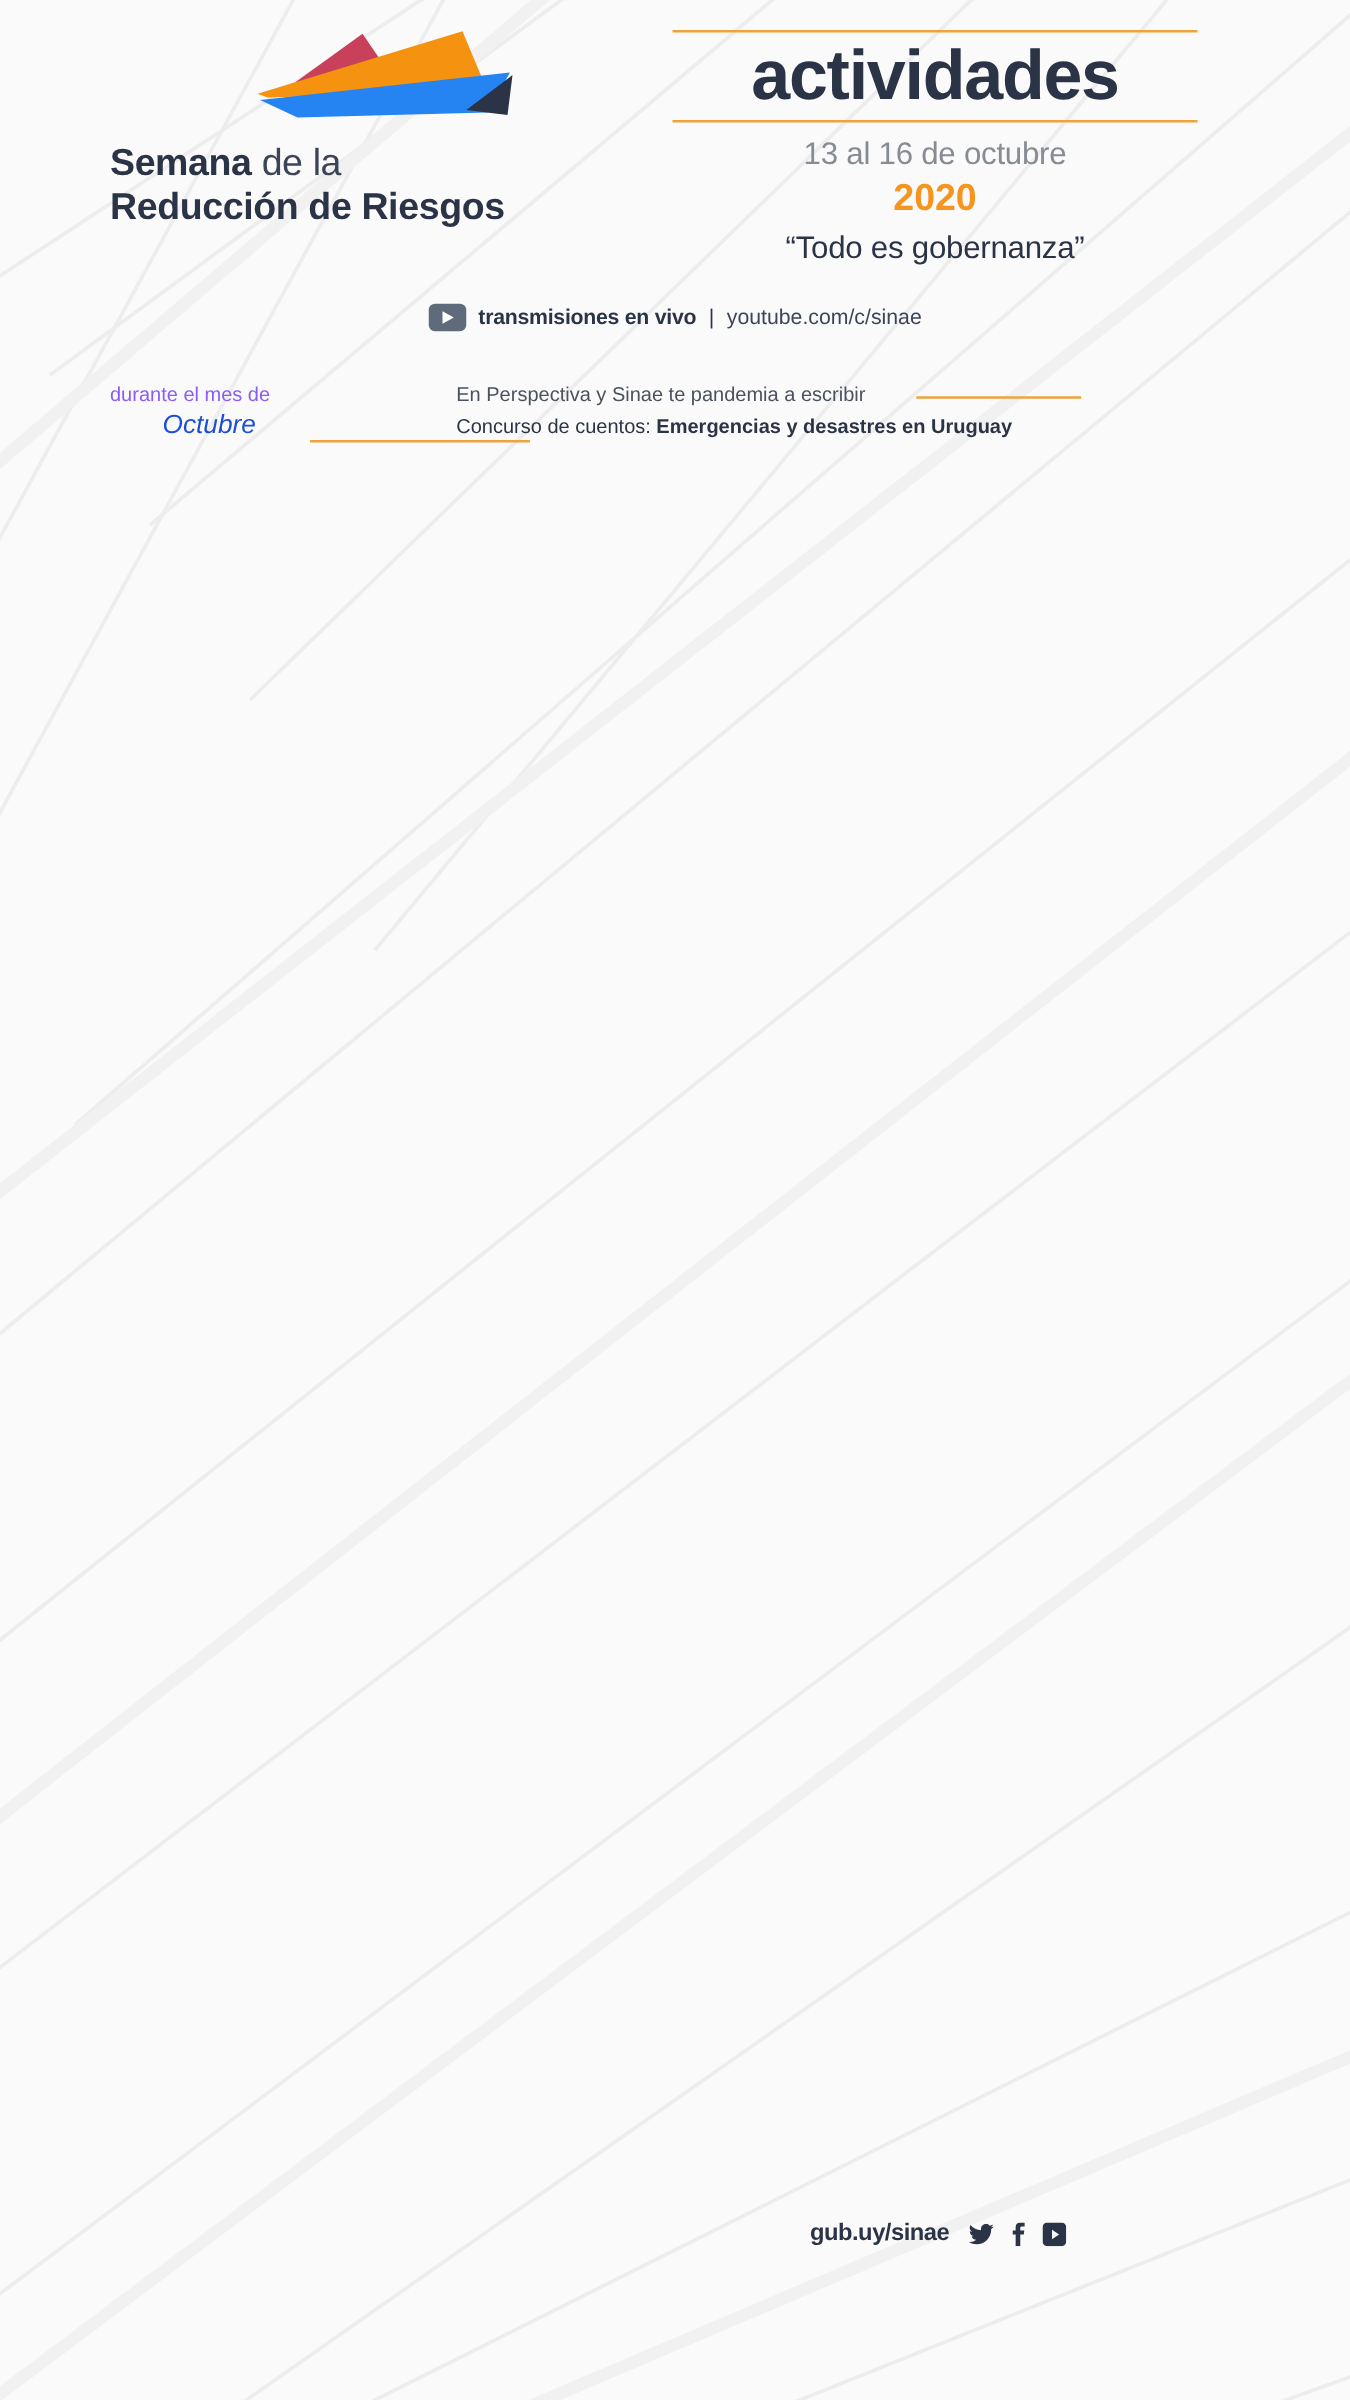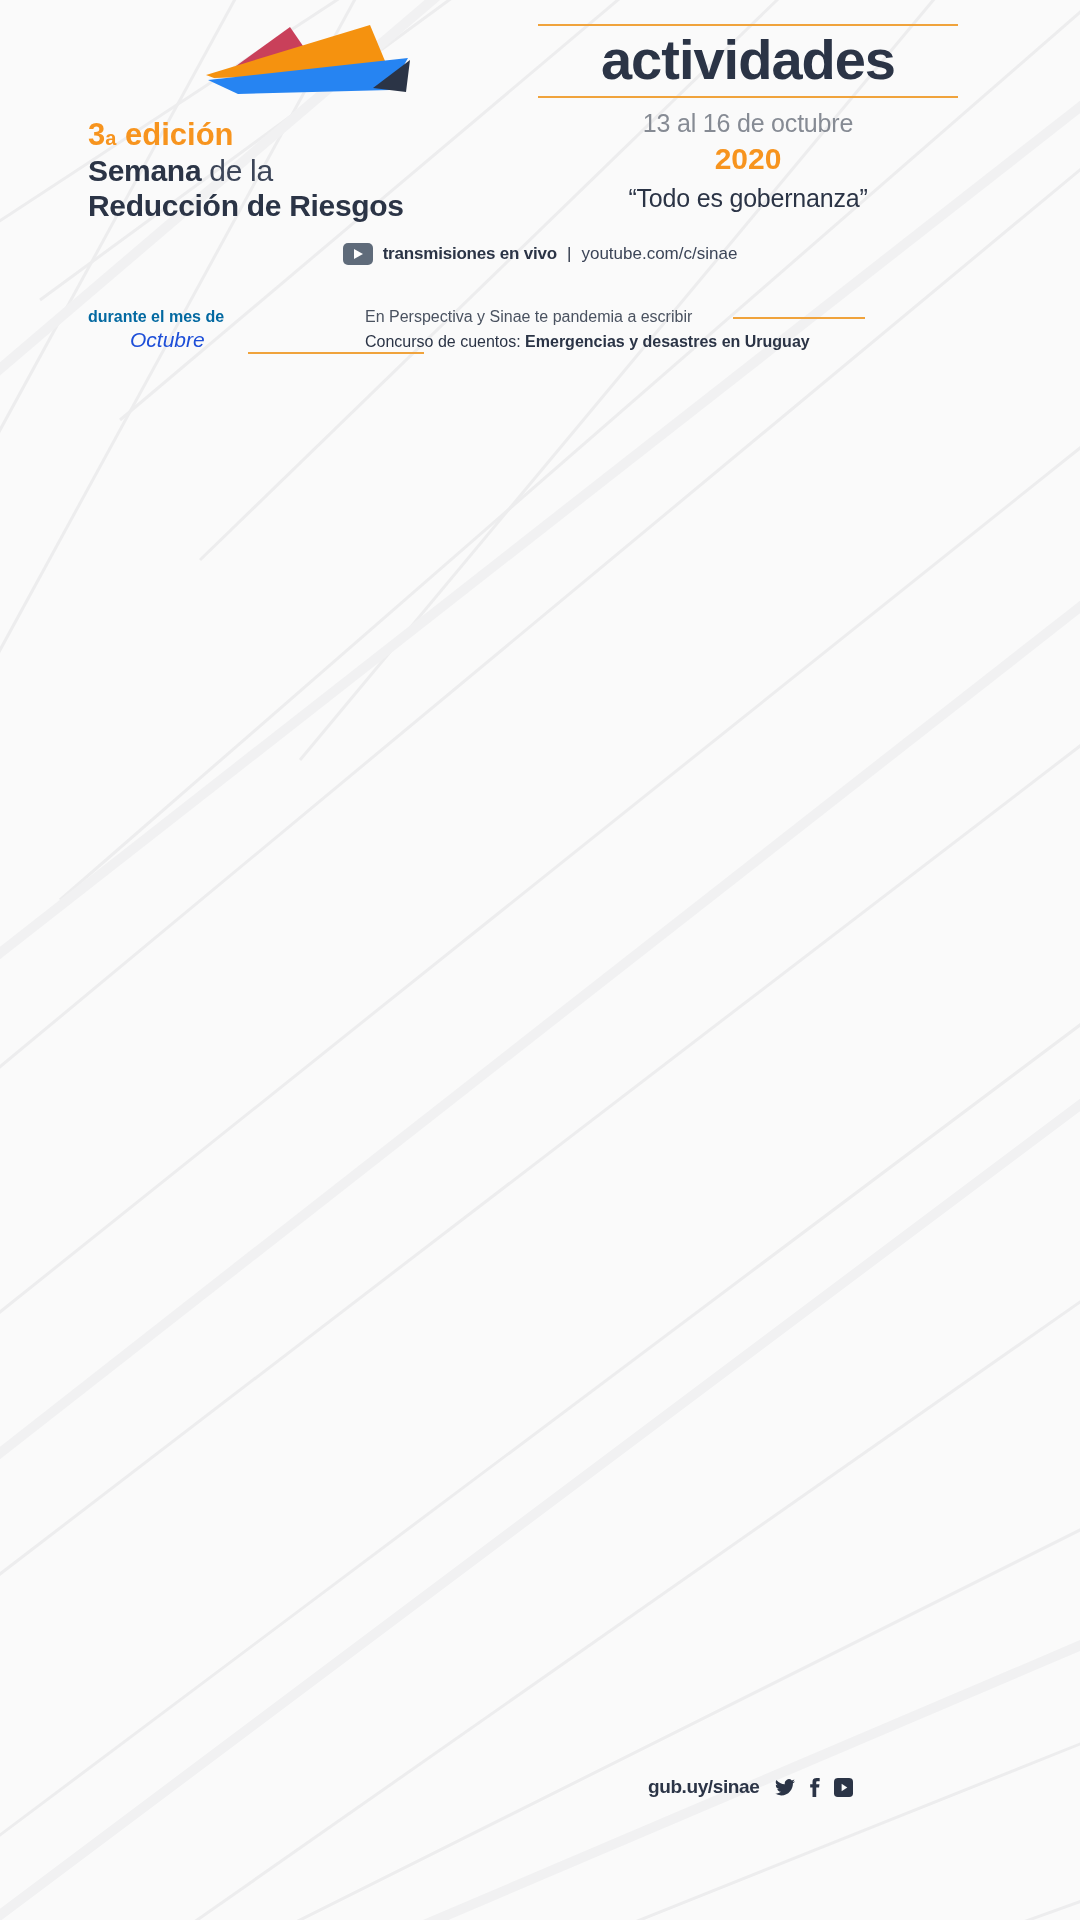--- a/index.html
+++ b/index.html
@@ -36,21 +36,21 @@
   .live-row { position:absolute; left:0; top:243px; width:1080px; display:flex; align-items:center; justify-content:center; gap:10px;text-align:center; }
   .yt-badge { width:30px; height:22px; background:#5f6b7a; border-radius:5px; display:inline-flex; align-items:center; justify-content:center; }
   .yt-badge .tri { width:0;height:0;border-left:9px solid #fff;border-top:5.5px solid transparent;border-bottom:5.5px solid transparent;margin-left:2px; }
   .live-label { font-size:17px; font-weight:bold; color:#2b3446; letter-spacing:-0.2px; }
   .live-sep { font-size:17px; color:#2b3446; }
   .live-url { font-size:17px; color:#3c4558; }
 
   
   .midrow { position:absolute; left:0; top:308px; width:1080px; height:56px; }
   .mid-left { position:absolute; left:88px; top:0; width:270px; }
-  .mid-left .small { font-size:16px; color:#0369a1;font-weight:bold; }
+  .mid-left .small { font-size:16px; color:#8b5cf6; }
   .mid-left .big { font-size:21px; color:#1d4ed8; padding-left:42px; margin-top:2px;font-style:italic; }
   .mid-left .uline { position:absolute; left:160px; top:44px; width:176px; height:2px; background:#f0a33c; }
   .mid-right { position:absolute; left:365px; top:0; width:620px; }
   .mid-right .small { font-size:16px; color:#4a5260; }
   .mid-right .uline { position:absolute; left:368px; top:9px; width:132px; height:2px; background:#f0a33c; }
   .mid-right .big { font-size:16px; color:#2b3446; margin-top:7px; }
   .mid-right .big b { font-weight:bold; }
 
   
   .day-head { display:flex; height:44px; align-items:stretch; }
@@ -120,21 +120,20 @@
 
   <div class="header">
 
     <div class="logo-block">
       <svg class="plane" viewBox="0 0 310 95">
         <polygon points="118,48 172,9 196,44" fill="#c9405a"></polygon>
         <polygon points="88,57 252,7 272,55 96,60" fill="#f5920f"></polygon>
         <polygon points="90,62 290,40 272,72 120,76" fill="#2684f2"></polygon>
         <polygon points="255,70 292,42 288,74" fill="#2b3446"></polygon>
       </svg>
-      <div class="ed-3a"><span>3</span><span class="sub">a</span> <span>edición</span></div>
       <div class="sem"><b>Semana</b><span class="thin"> de la</span></div>
       <div class="red-line">Reducción de Riesgos</div>
     </div>
 
     <div class="header-right">
       <div class="rule"></div>
       <div class="actividades">actividades</div>
       <div class="rule"></div>
       <div class="fechas">13 al 16 de octubre</div>
       <div class="anio">2020</div>

